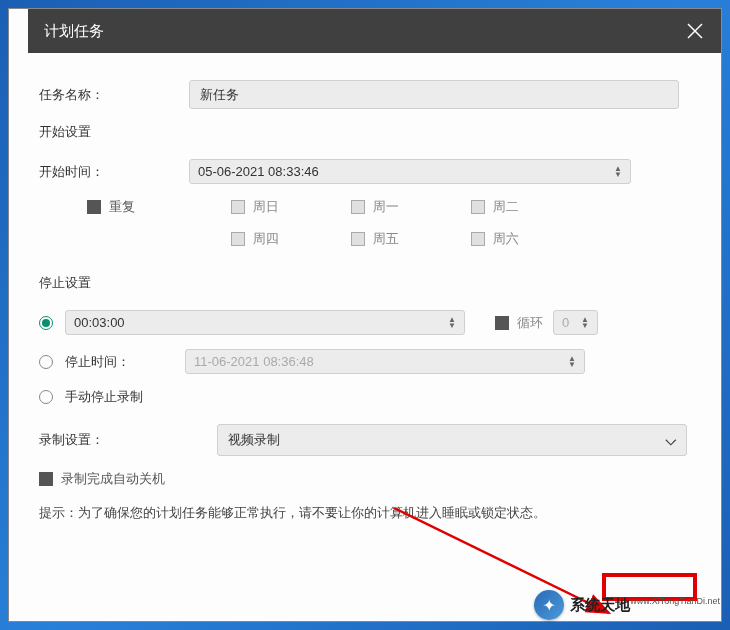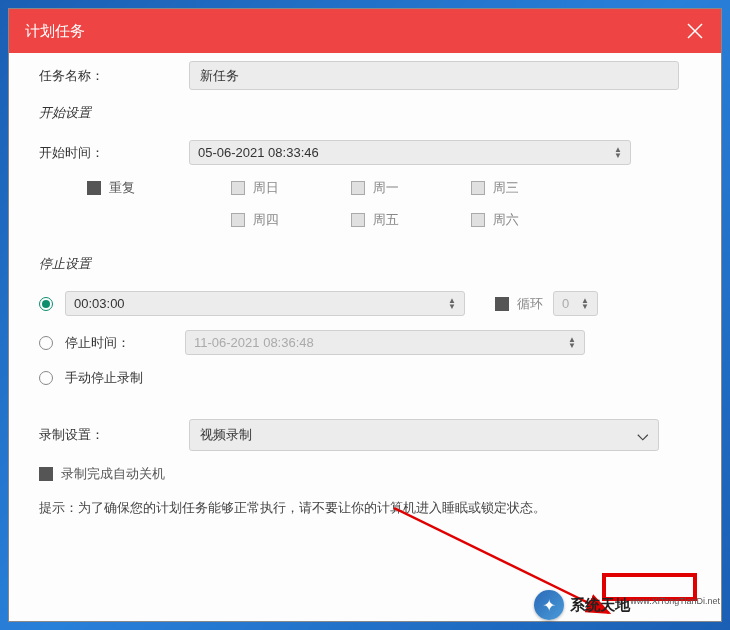--- a/index.html
+++ b/index.html
@@ -20,59 +20,59 @@
       top: 8px;
       left: 8px;
       right: 8px;
       bottom: 8px;
       background: #fdfdfd;
       border: 1px solid #888;
       display: flex;
       flex-direction: column;
     }
     .titlebar {
-      background: #ef4444;
+      background: #404040;
       color: #fff;
       height: 44px;
       display: flex;
       align-items: center;
       padding: 0 16px;
       font-size: 15px;
       justify-content: space-between;
+      margin-left: 19px;
     }
     .close-btn {
       width: 20px;
       height: 20px;
       cursor: pointer;
       position: relative;
     }
     .close-btn svg {
       width: 100%;
       height: 100%;
     }
     .content {
       flex: 1;
-      padding: 8px 30px;
+      padding: 27px 30px;
       font-size: 13px;
       color: #333;
       position: relative;
     }
     .row {
       display: flex;
       align-items: center;
       margin-bottom: 14px;
     }
     .label {
       width: 150px;
       flex-shrink: 0;
     }
     .section-title {
       margin-top: 12px;
       margin-bottom: 18px;
-      font-style: italic;
     }
     .text-input {
       flex: 1;
       background: #ececec;
       border: 1px solid #d0d0d0;
       border-radius: 3px;
       padding: 6px 10px;
       font-size: 13px;
       color: #333;
       max-width: 490px;
@@ -296,21 +296,21 @@
         <div class="day-item">
             <div class="checkbox"></div>
             <span>周日</span>
           </div>
         <div class="day-item">
             <div class="checkbox"></div>
             <span>周一</span>
           </div>
         <div class="day-item">
             <div class="checkbox"></div>
-            <span>周三</span>
+            <span>周二</span>
           </div>
         <div class="day-item">
             <div class="checkbox"></div>
             <span>周四</span>
           </div>
         <div class="day-item">
             <div class="checkbox"></div>
             <span>周五</span>
           </div>
         <div class="day-item">
@@ -354,21 +354,21 @@
             <span>▼</span>
           </div>
       </div>
     </div>
 
     <div class="radio-row">
       <div class="radio"></div>
       <div>手动停止录制</div>
     </div>
 
-    <div class="row" style="margin-top:32px;">
+    <div class="row" style="margin-top:18px;gap:28px;">
       <div class="label">录制设置：</div>
       <div class="select-input">
         <span>视频录制</span>
         <span class="select-arrow">⌵</span>
       </div>
     </div>
 
     <div class="checkbox-inline">
       <div class="checkbox dark"></div>
       <span style="color:#555;">录制完成自动关机</span>

